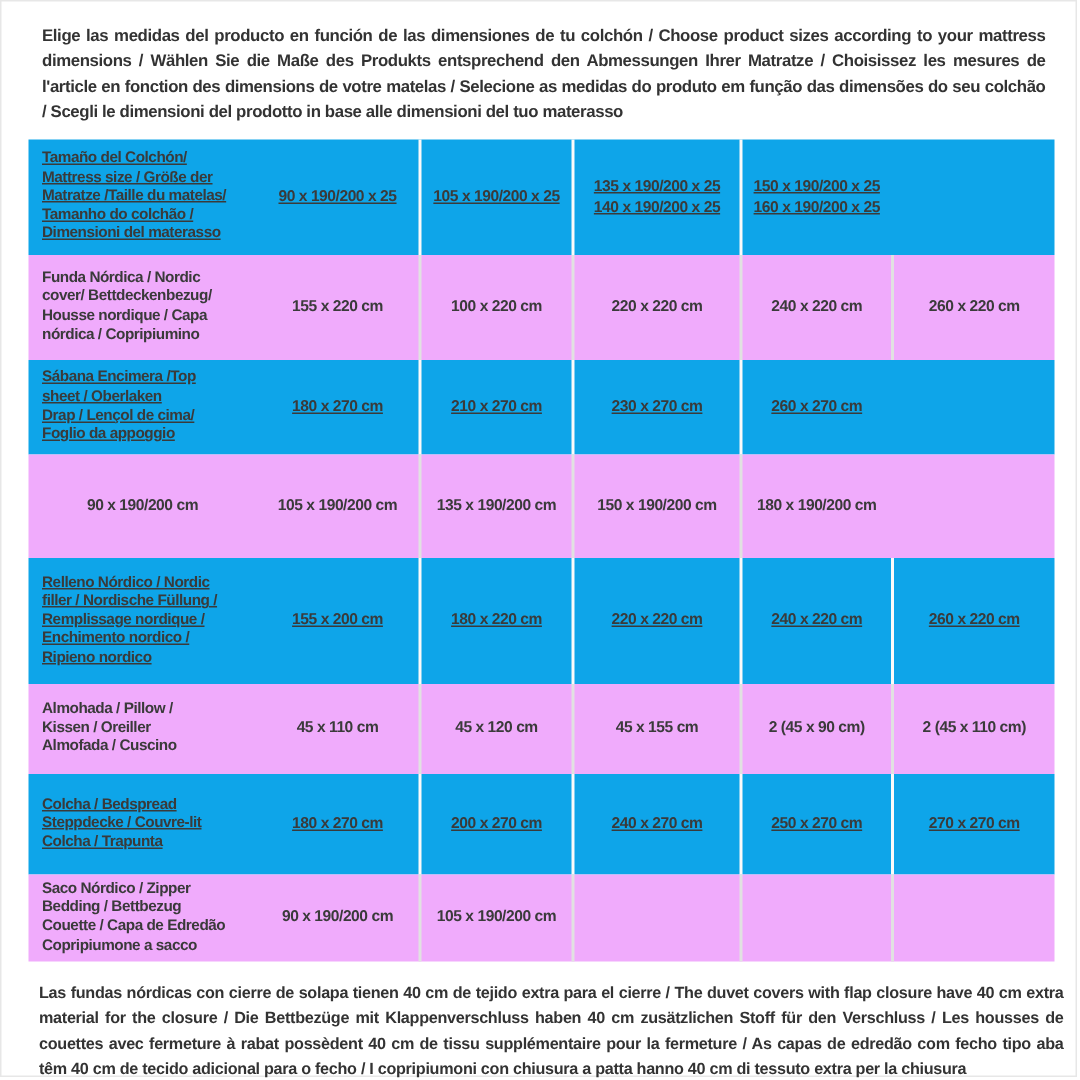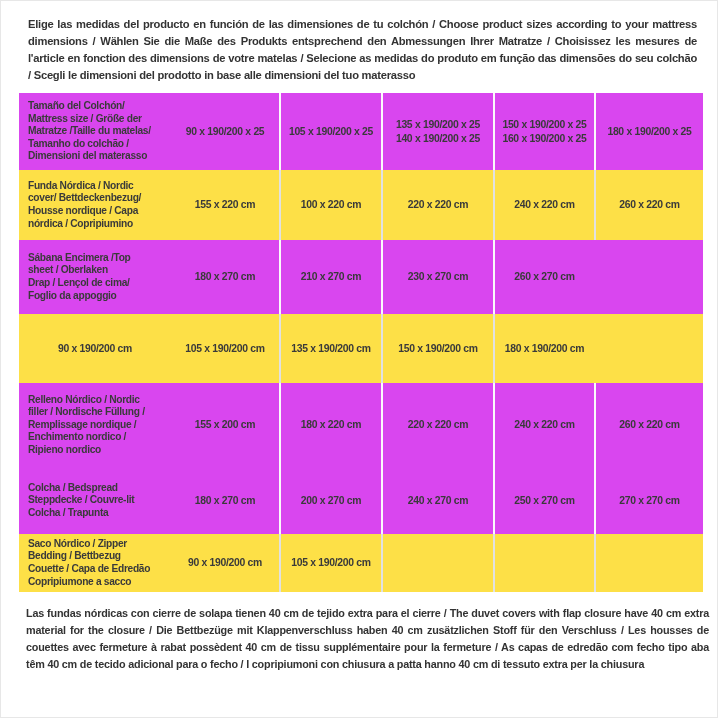--- a/index.html
+++ b/index.html
@@ -28,22 +28,22 @@
     height:70px;
   }
   .size-table{
     margin:7px 18px 0 18px;
     width:684px;
   }
   .row{
     display:grid;
     grid-template-columns:152px 108px 102px 112px 101px 109px;
   }
-  .row.gray{background:#d946ef;}
-  .row.white{background:#fde047;}
+  .row.gray{background:#0ea5e9;text-decoration:underline;}
+  .row.white{background:#f0abfc;}
   .cell{
     display:flex;
     align-items:center;
     white-space:pre-line;
     font-size:10.4px;
     letter-spacing:-0.3px;
     line-height:13.5px;
     box-sizing:border-box;
   }
   .cell.label{
@@ -52,21 +52,21 @@
     padding-left:9px;
     font-size:10.2px;
     line-height:12.6px;
   }
   .cell.val{
     justify-content:center;
     text-align:center;
   }
   .cell:nth-child(n+3){border-left:2px solid #e1e1e1;}
   .row.gray .cell:nth-child(n+3){border-left-color:#fafafa;}
-  .r0{height:77px}.r1{height:70px}.r2{height:74px}.r3{height:69px}
+  .r0{height:77px}.r1{height:70px}.r2{height:63px}.r3{height:69px}
   .r4{height:84px}.r5{height:60px}.r6{height:67px}.r7{height:58px}
   .note{
     margin:13px 8px 0 25px;
     font-size:10.8px;
     line-height:17px;
     letter-spacing:-0.2px;
     text-align:justify;
     color:#333;
   }
 </style>
@@ -84,21 +84,20 @@
 Mattress size / Größe der
 Matratze /Taille du matelas/
 Tamanho do colchão /
 Dimensioni del materasso</div>
       <div class="cell val">90 x 190/200 x 25</div>
       <div class="cell val">105 x 190/200 x 25</div>
       <div class="cell val">135 x 190/200 x 25
 140 x 190/200 x 25</div>
       <div class="cell val">150 x 190/200 x 25
 160 x 190/200 x 25</div>
-      <div class="cell val">180 x 190/200 x 25</div>
     </div>
 
     <div class="row white r1">
       <div class="cell label">Funda Nórdica / Nordic
 cover/ Bettdeckenbezug/
 Housse nordique / Capa
 nórdica / Copripiumino</div>
       <div class="cell val">155 x 220 cm</div>
       <div class="cell val">100 x 220 cm</div>
       <div class="cell val">220 x 220 cm</div>
@@ -131,20 +130,30 @@
 Remplissage nordique /
 Enchimento nordico /
 Ripieno nordico</div>
       <div class="cell val">155 x 200 cm</div>
       <div class="cell val">180 x 220 cm</div>
       <div class="cell val">220 x 220 cm</div>
       <div class="cell val">240 x 220 cm</div>
       <div class="cell val">260 x 220 cm</div>
     </div>
 
+    <div class="row white r5">
+      <div class="cell label">Almohada / Pillow /
+Kissen / Oreiller
+Almofada / Cuscino</div>
+      <div class="cell val">45 x 110 cm</div>
+      <div class="cell val">45 x 120 cm</div>
+      <div class="cell val">45 x 155 cm</div>
+      <div class="cell val">2 (45 x 90 cm)</div>
+      <div class="cell val">2 (45 x 110 cm)</div>
+    </div>
 
     <div class="row gray r6">
       <div class="cell label">Colcha / Bedspread
 Steppdecke / Couvre-lit
 Colcha / Trapunta</div>
       <div class="cell val">180 x 270 cm</div>
       <div class="cell val">200 x 270 cm</div>
       <div class="cell val">240 x 270 cm</div>
       <div class="cell val">250 x 270 cm</div>
       <div class="cell val">270 x 270 cm</div>

